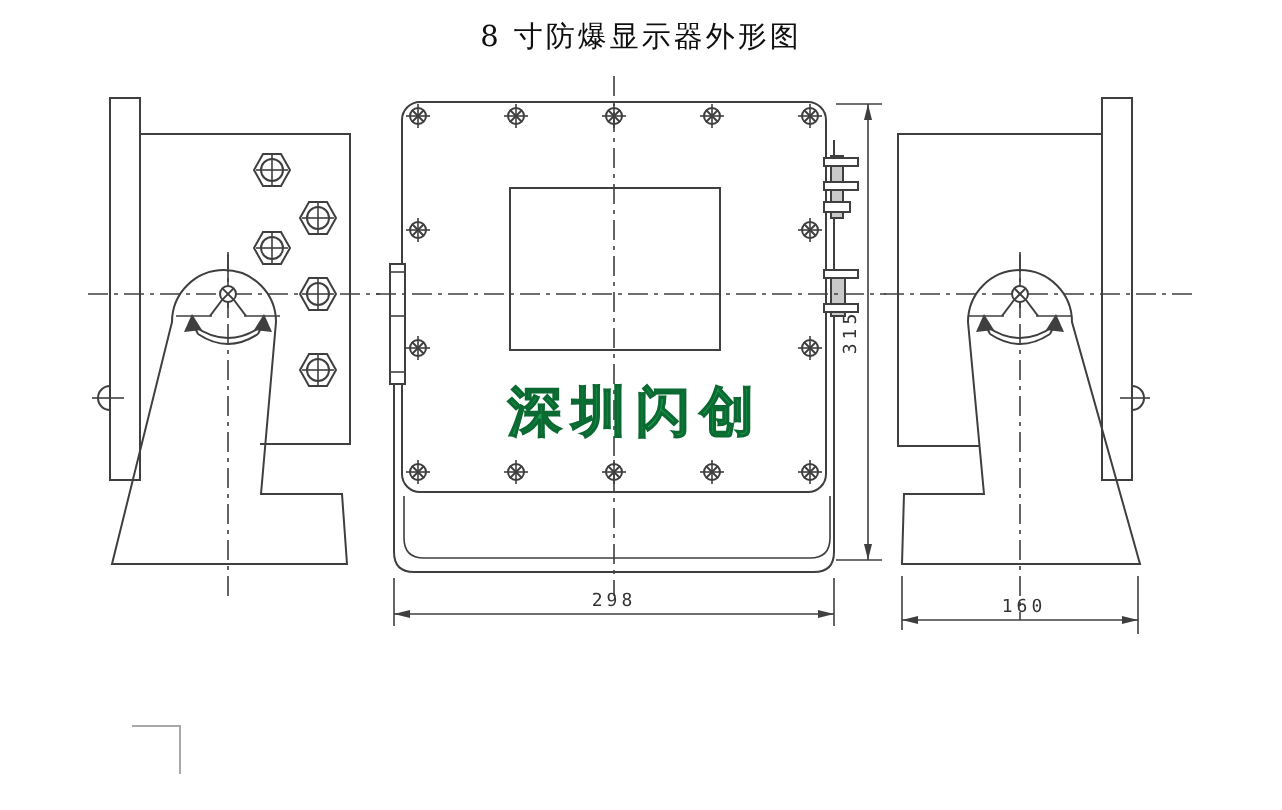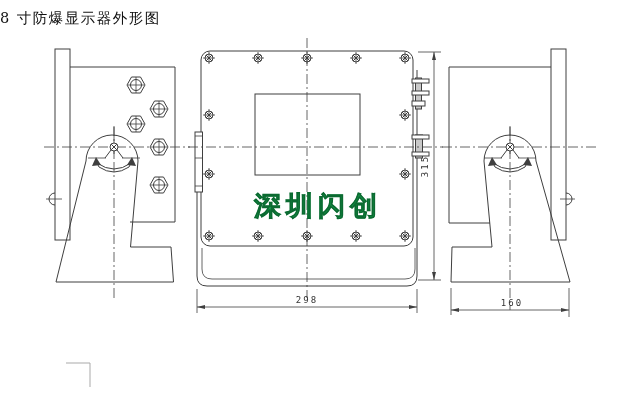--- a/index.html
+++ b/index.html
@@ -1,18 +1,18 @@
 <!DOCTYPE html>
 <html style="--background: #ffffff; --line: #3f3f3f; --watermark: #17a04e; --dimension_text: #333333;"><head>
 <meta charset="utf-8">
 <style>
   html,body{margin:0;padding:0;background:#fff;}
   .canvas{position:relative;width:641px;height:405px;background:var(--background,#ffffff);
           font-family:"DejaVu Sans","Liberation Sans",sans-serif;overflow:hidden;}
-  .title{position:absolute;top:9px;left:0;right:0;
+  .title{position:absolute;top:9px;left:0;right:0;text-align:center;
          font-size:14.5px;letter-spacing:1.5px;color:#101010;
          font-family:"DejaVu Serif","DejaVu Sans",serif;}
   svg{position:absolute;left:0;top:0;}
   .ln{stroke:var(--line,#3f3f3f);fill:none;stroke-width:1;}
   .fw{fill:#ffffff;}
   .gray{fill:#c9c9c9;}
   .cl{stroke:var(--line,#3f3f3f);stroke-width:0.8;fill:none;stroke-dasharray:10 3 2 3;}
   .thin{stroke-width:0.8;}
   .dim{font-family:"DejaVu Sans Mono","Liberation Mono",monospace;font-size:9px;
        fill:var(--dimension_text,#333333);letter-spacing:2px;}

